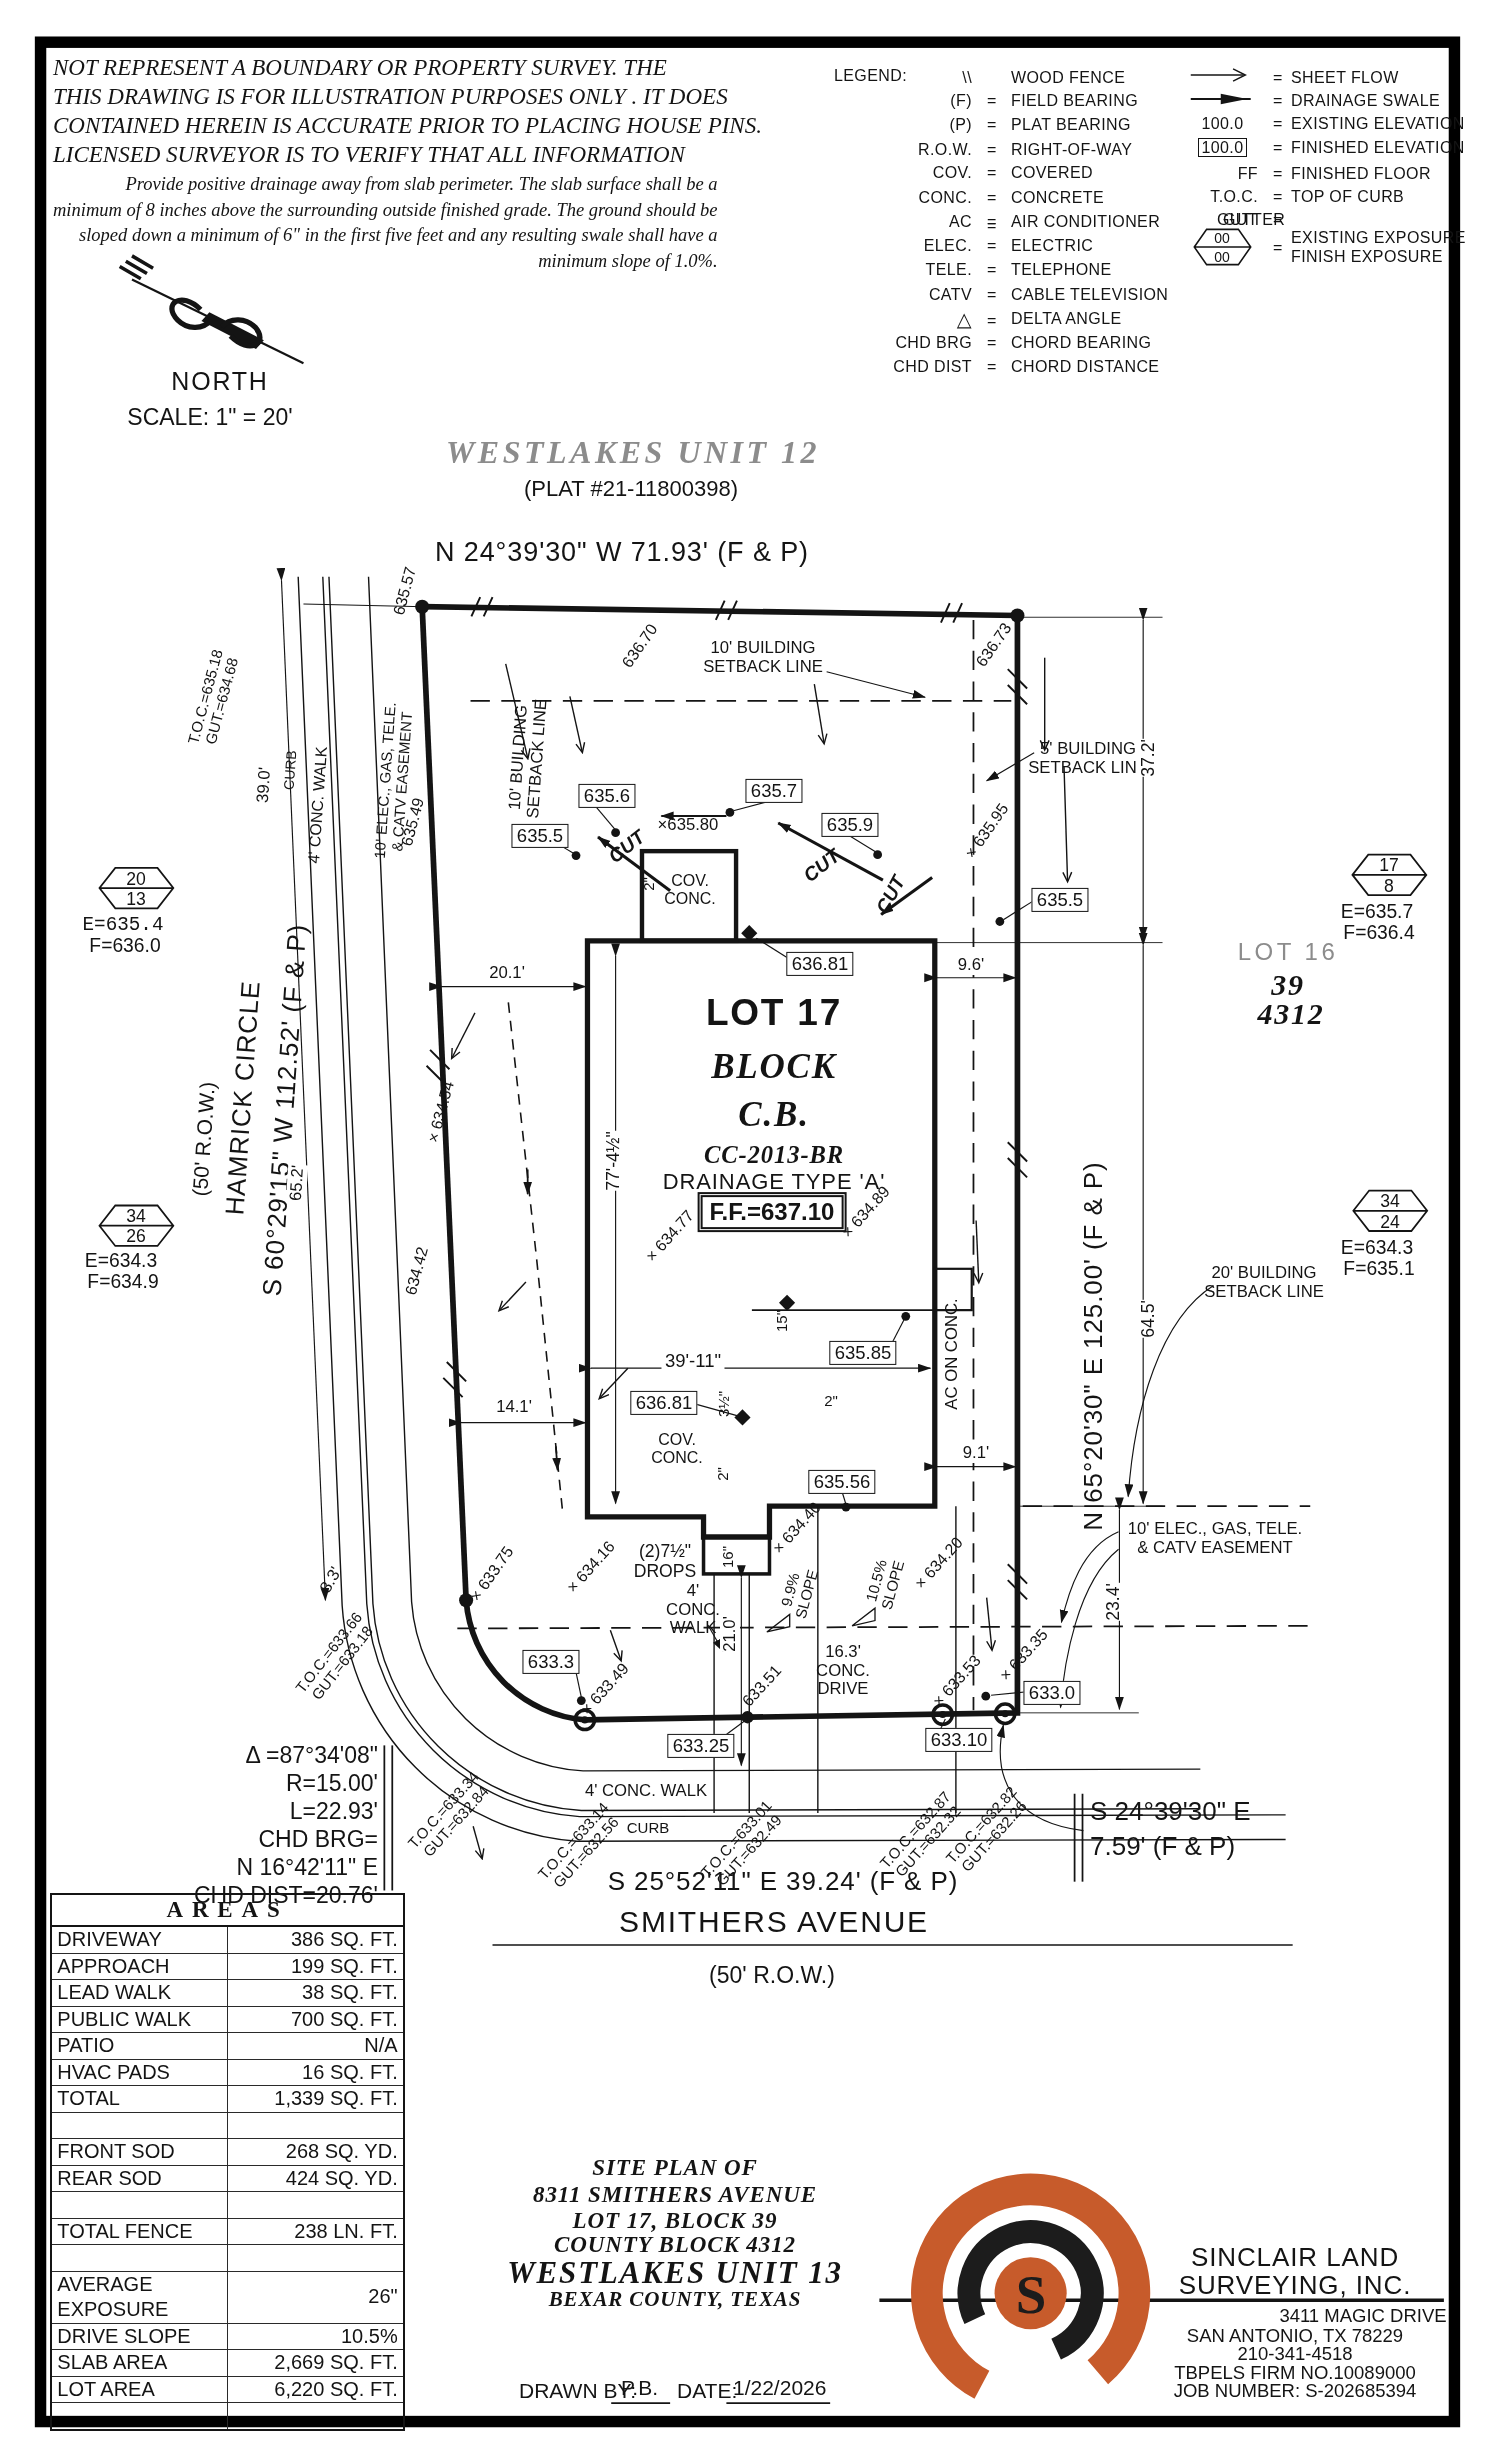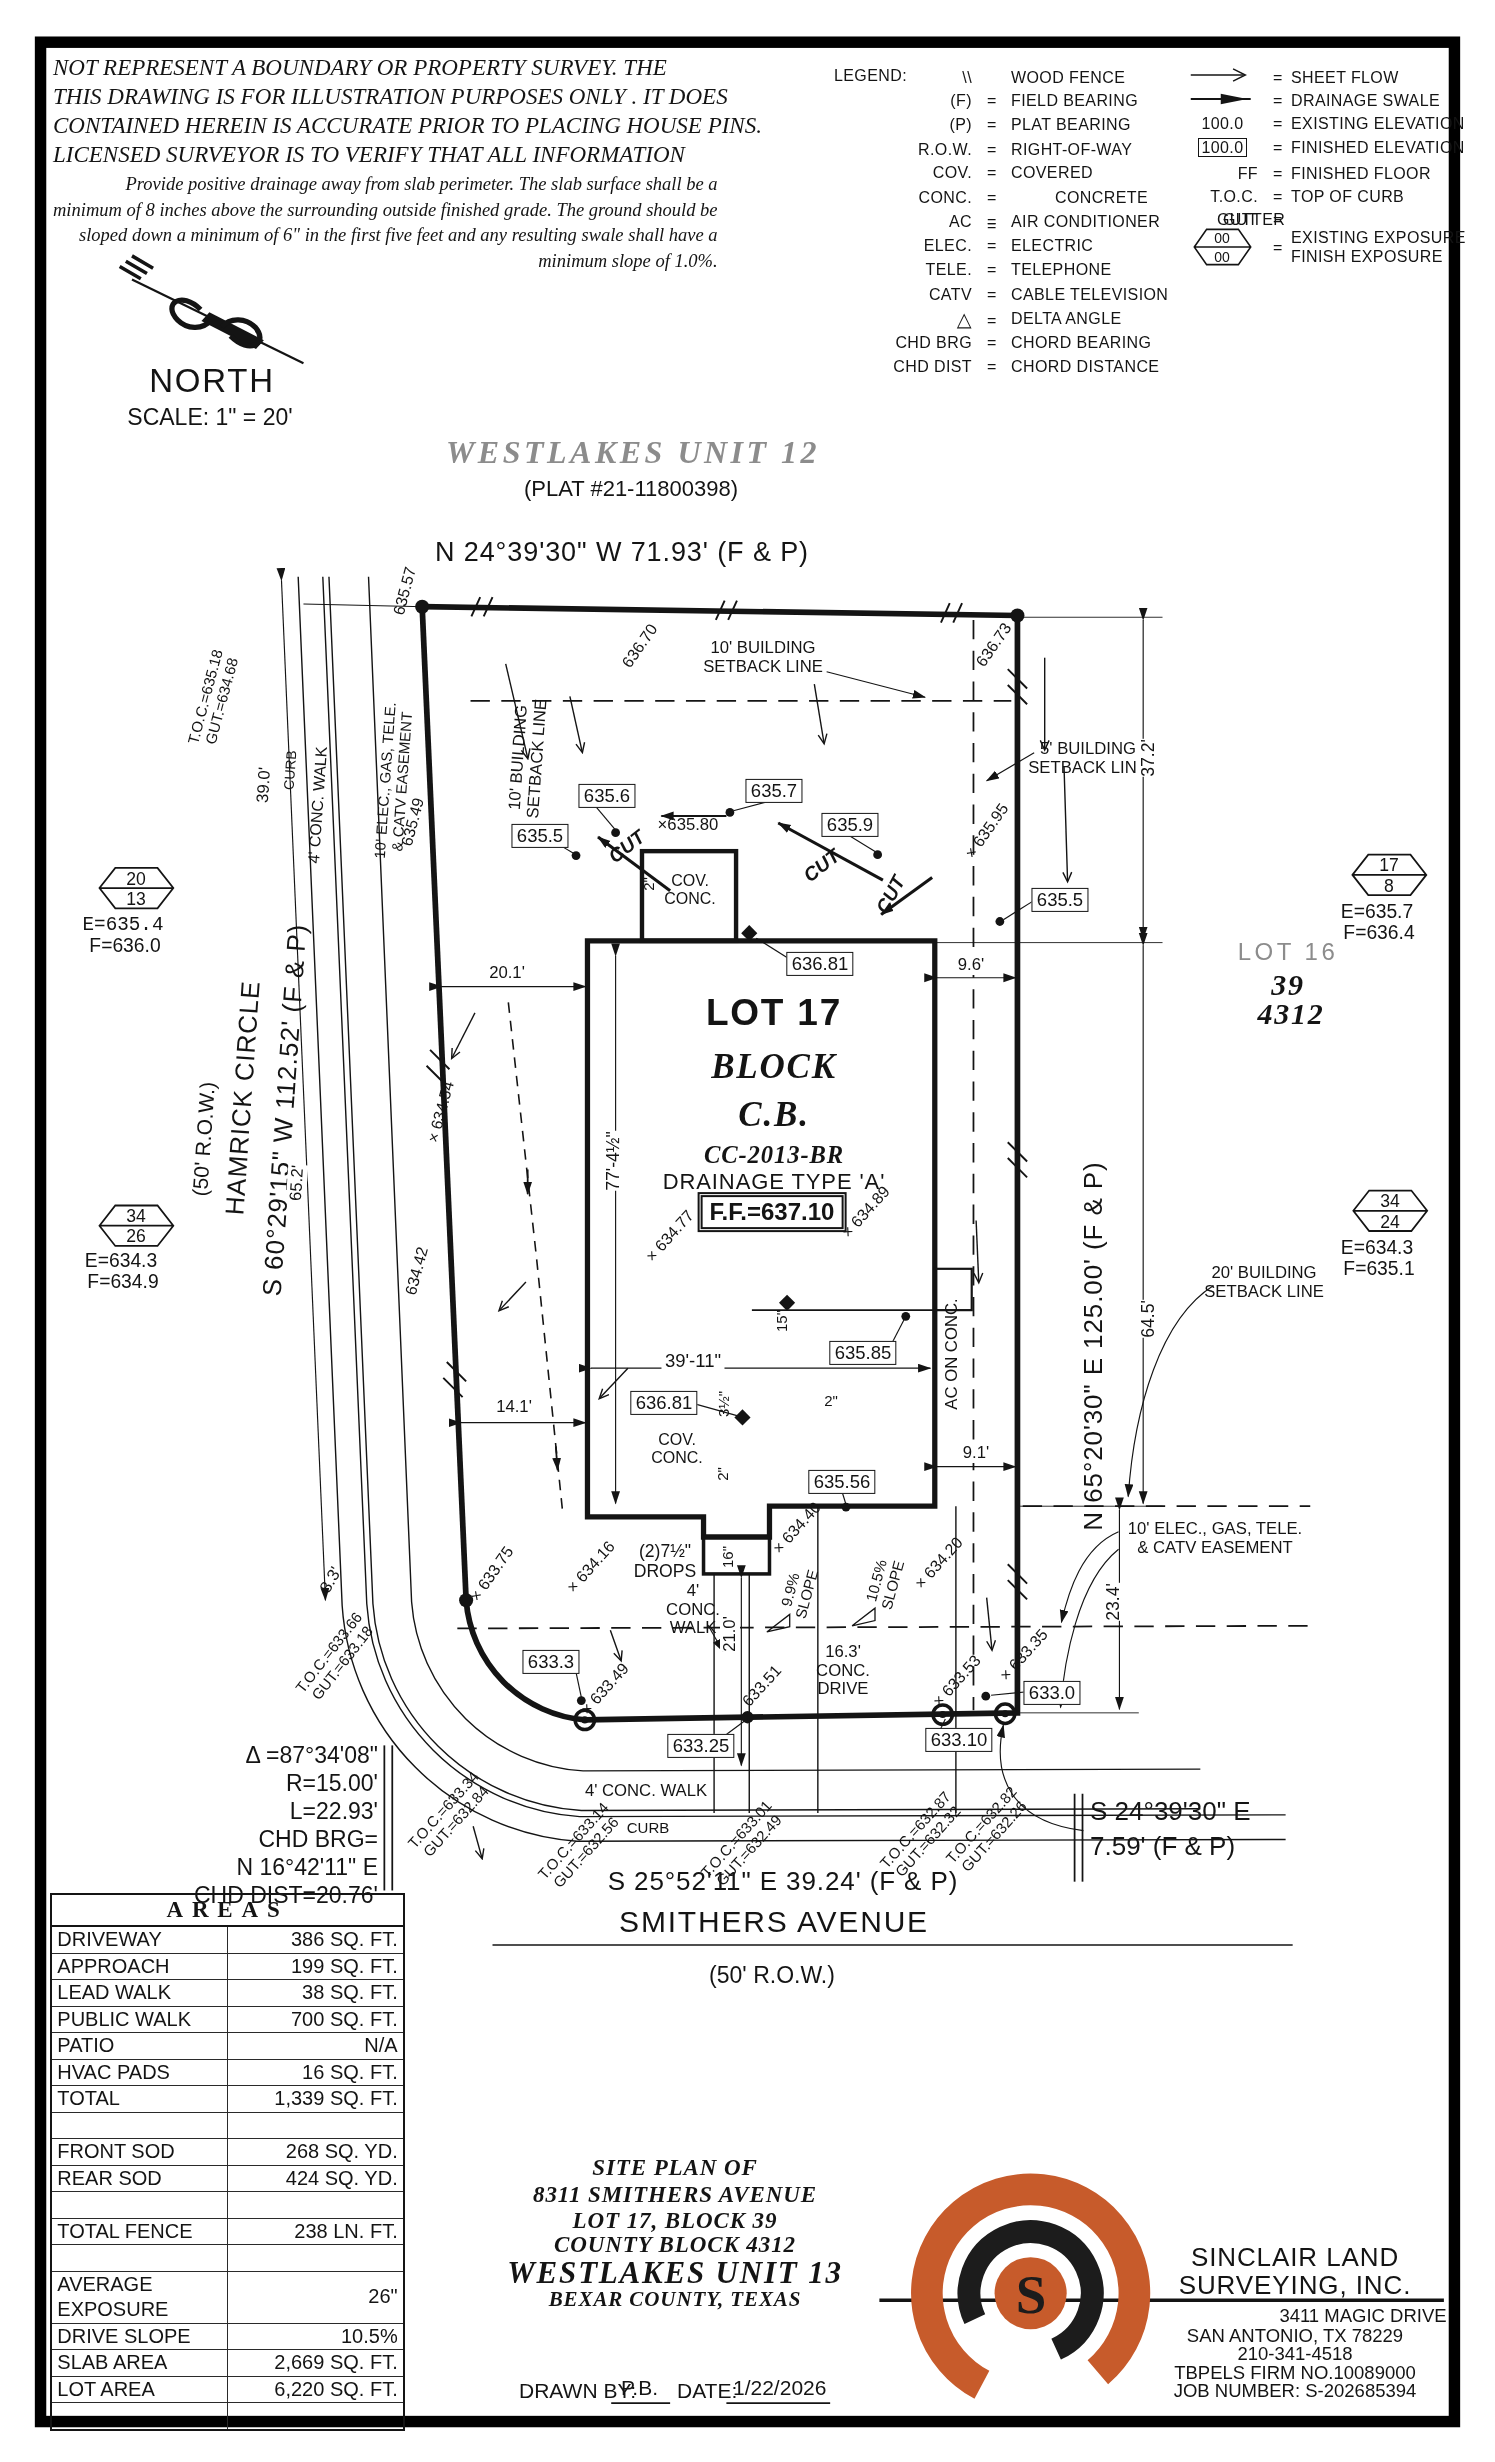--- a/index.html
+++ b/index.html
@@ -269,21 +269,21 @@
     <div class="a leg" style="left:987px;top:261px;">=</div>
 <div class="a leg" style="left:987px;top:286px;">=</div>
     <div class="a leg" style="left:987px;top:312px;">=</div>
 <div class="a leg" style="left:987px;top:334px;">=</div>
     <div class="a leg" style="left:987px;top:358px;">=</div>
 <div class="a leg" style="left:1011px;top:69px;">WOOD FENCE</div>
 <div class="a leg" style="left:1011px;top:92px;">FIELD BEARING</div>
 <div class="a leg" style="left:1011px;top:116px;">PLAT BEARING</div>
 <div class="a leg" style="left:1011px;top:141px;">RIGHT-OF-WAY</div>
 <div class="a leg" style="left:1011px;top:164px;">COVERED</div>
-<div class="a leg" style="left:1011px;top:189px;margin-left:44px;">CONCRETE</div>
+<div class="a leg" style="left:1011px;top:189px;">CONCRETE</div>
 <div class="a leg" style="left:1011px;top:213px;">AIR CONDITIONER</div>
 <div class="a leg" style="left:1011px;top:237px;">ELECTRIC</div>
 <div class="a leg" style="left:1011px;top:261px;">TELEPHONE</div>
 <div class="a leg" style="left:1011px;top:286px;">CABLE TELEVISION</div>
 <div class="a leg" style="left:1011px;top:310px;">DELTA ANGLE</div>
 <div class="a leg" style="left:1011px;top:334px;">CHORD BEARING</div>
 <div class="a leg" style="left:1011px;top:358px;">CHORD DISTANCE</div>
 
 <div class="a" style="left:1189px;top:67px;">
   <svg width="67" height="16" viewBox="0 0 76 18">
@@ -321,21 +321,21 @@
 <div class="a" style="left:1189px;top:224px;width:67px;height:46px;">
   <svg width="67" height="46" style="position:absolute;left:0;top:0;" viewBox="0 0 76 52">
         <path d="M6,26 L20,6 L56,6 L70,26 L56,46 L20,46 Z M6,26 H70" fill="none" stroke="#141414" stroke-width="1.8"></path>
       </svg>
   <span class="a" style="left:33px;top:14px;transform:translate(-50%,-50%);font-size:14px;">00</span>
   <span class="a" style="left:33px;top:33px;transform:translate(-50%,-50%);font-size:14px;">00</span>
 </div>
 <div class="a leg" style="left:1291px;top:229px;">EXISTING EXPOSURE</div>
 <div class="a leg" style="left:1291px;top:248px;">FINISH EXPOSURE</div>
 
-<div class="a cc ls2" style="left:212px;top:381px;font-size:33px;text-align:center;">NORTH</div>
+<div class="a cc ls2" style="left:220px;top:381px;font-size:25px;text-align:center;">NORTH</div>
 <div class="a cc" style="left:210px;top:417px;font-size:23px;">SCALE: 1" = 20'</div>
 
 <div class="a cc ser gray ls4" style="left:633px;top:452px;font-size:32px;font-weight:bold;">WESTLAKES UNIT 12</div>
 <div class="a cc" style="left:631px;top:489px;font-size:22px;">(PLAT #21-11800398)</div>
 <div class="a cc ls1" style="left:622px;top:552px;font-size:27px;">N 24°39'30" W 71.93' (F &amp; P)</div>
 <div class="a cr ls1" style="left:1093px;top:1346px;--r:-90deg;font-size:26px;">N 65°20'30" E 125.00' (F &amp; P)</div>
 <div class="a cr" style="left:204px;top:1139px;--r:-86deg;font-size:21px;">(50' R.O.W.)</div>
 <div class="a cr ls1" style="left:243px;top:1098px;--r:-86deg;font-size:26px;">HAMRICK CIRCLE</div>
 <div class="a cr ls1" style="left:285px;top:1110px;--r:-86deg;font-size:26px;">S 60°29'15" W 112.52' (F &amp; P)</div>
 <div class="a cc ls1" style="left:783px;top:1881px;font-size:26px;">S 25°52'11" E 39.24' (F &amp; P)</div>

